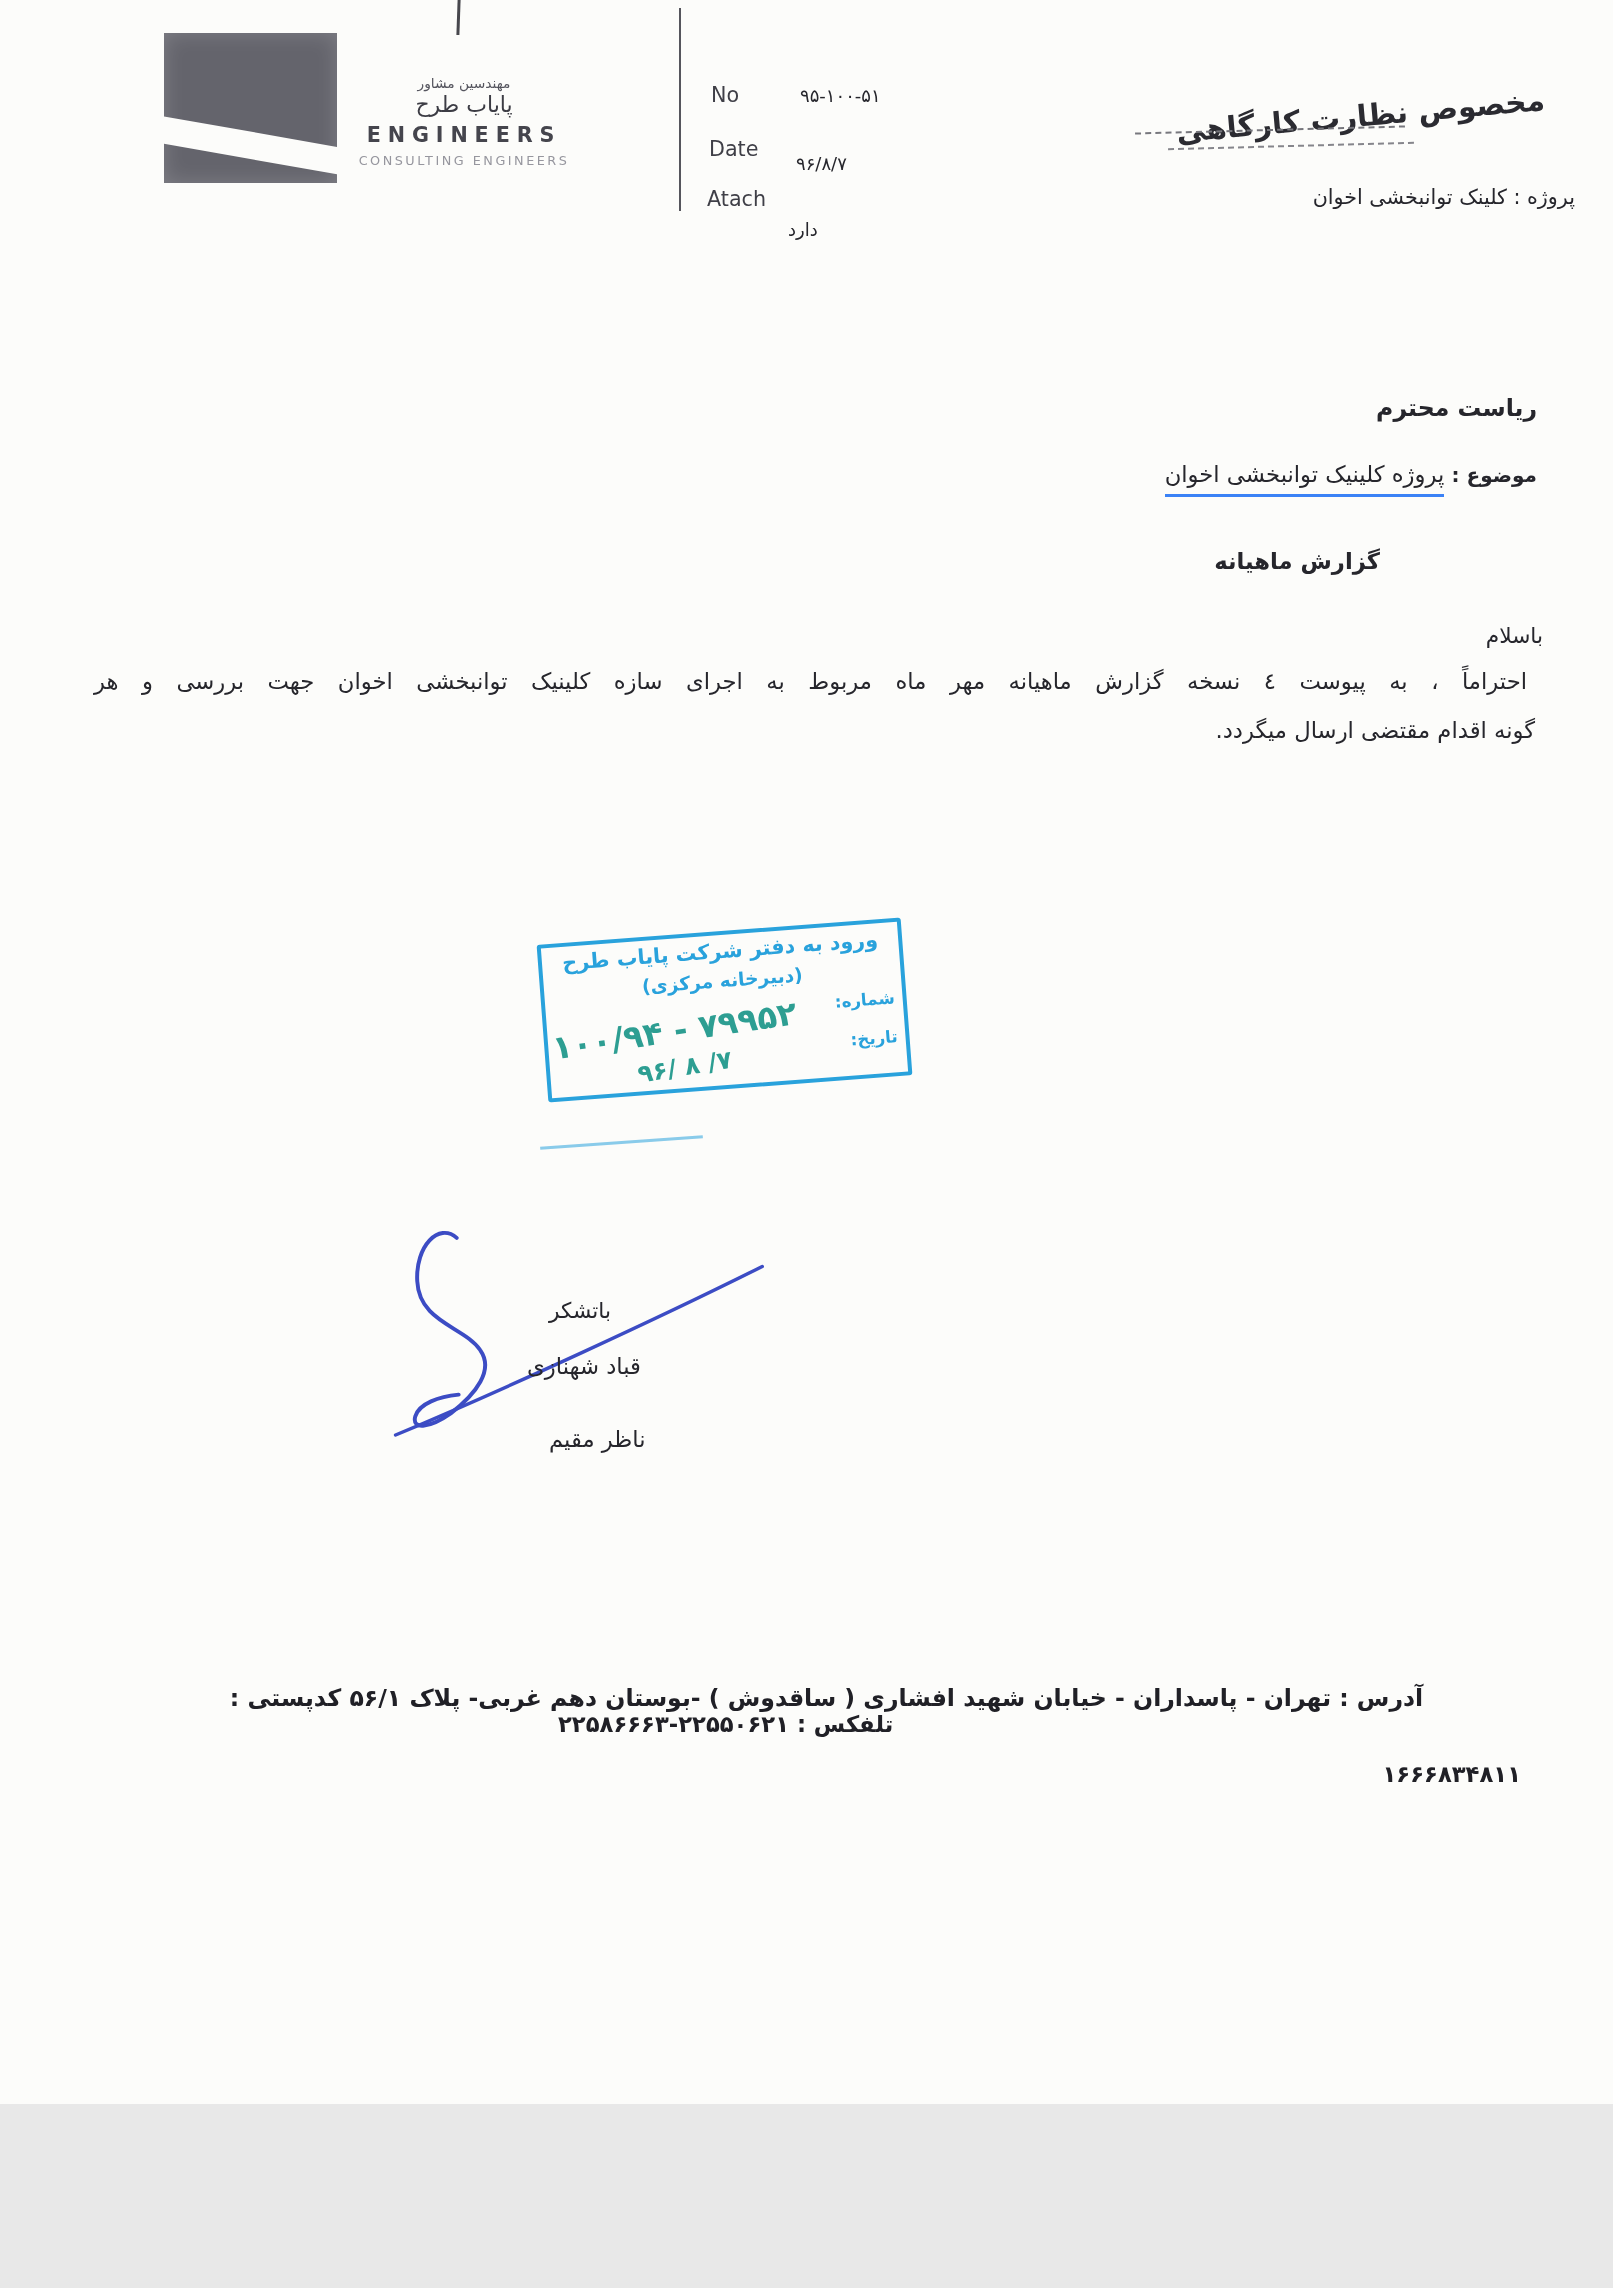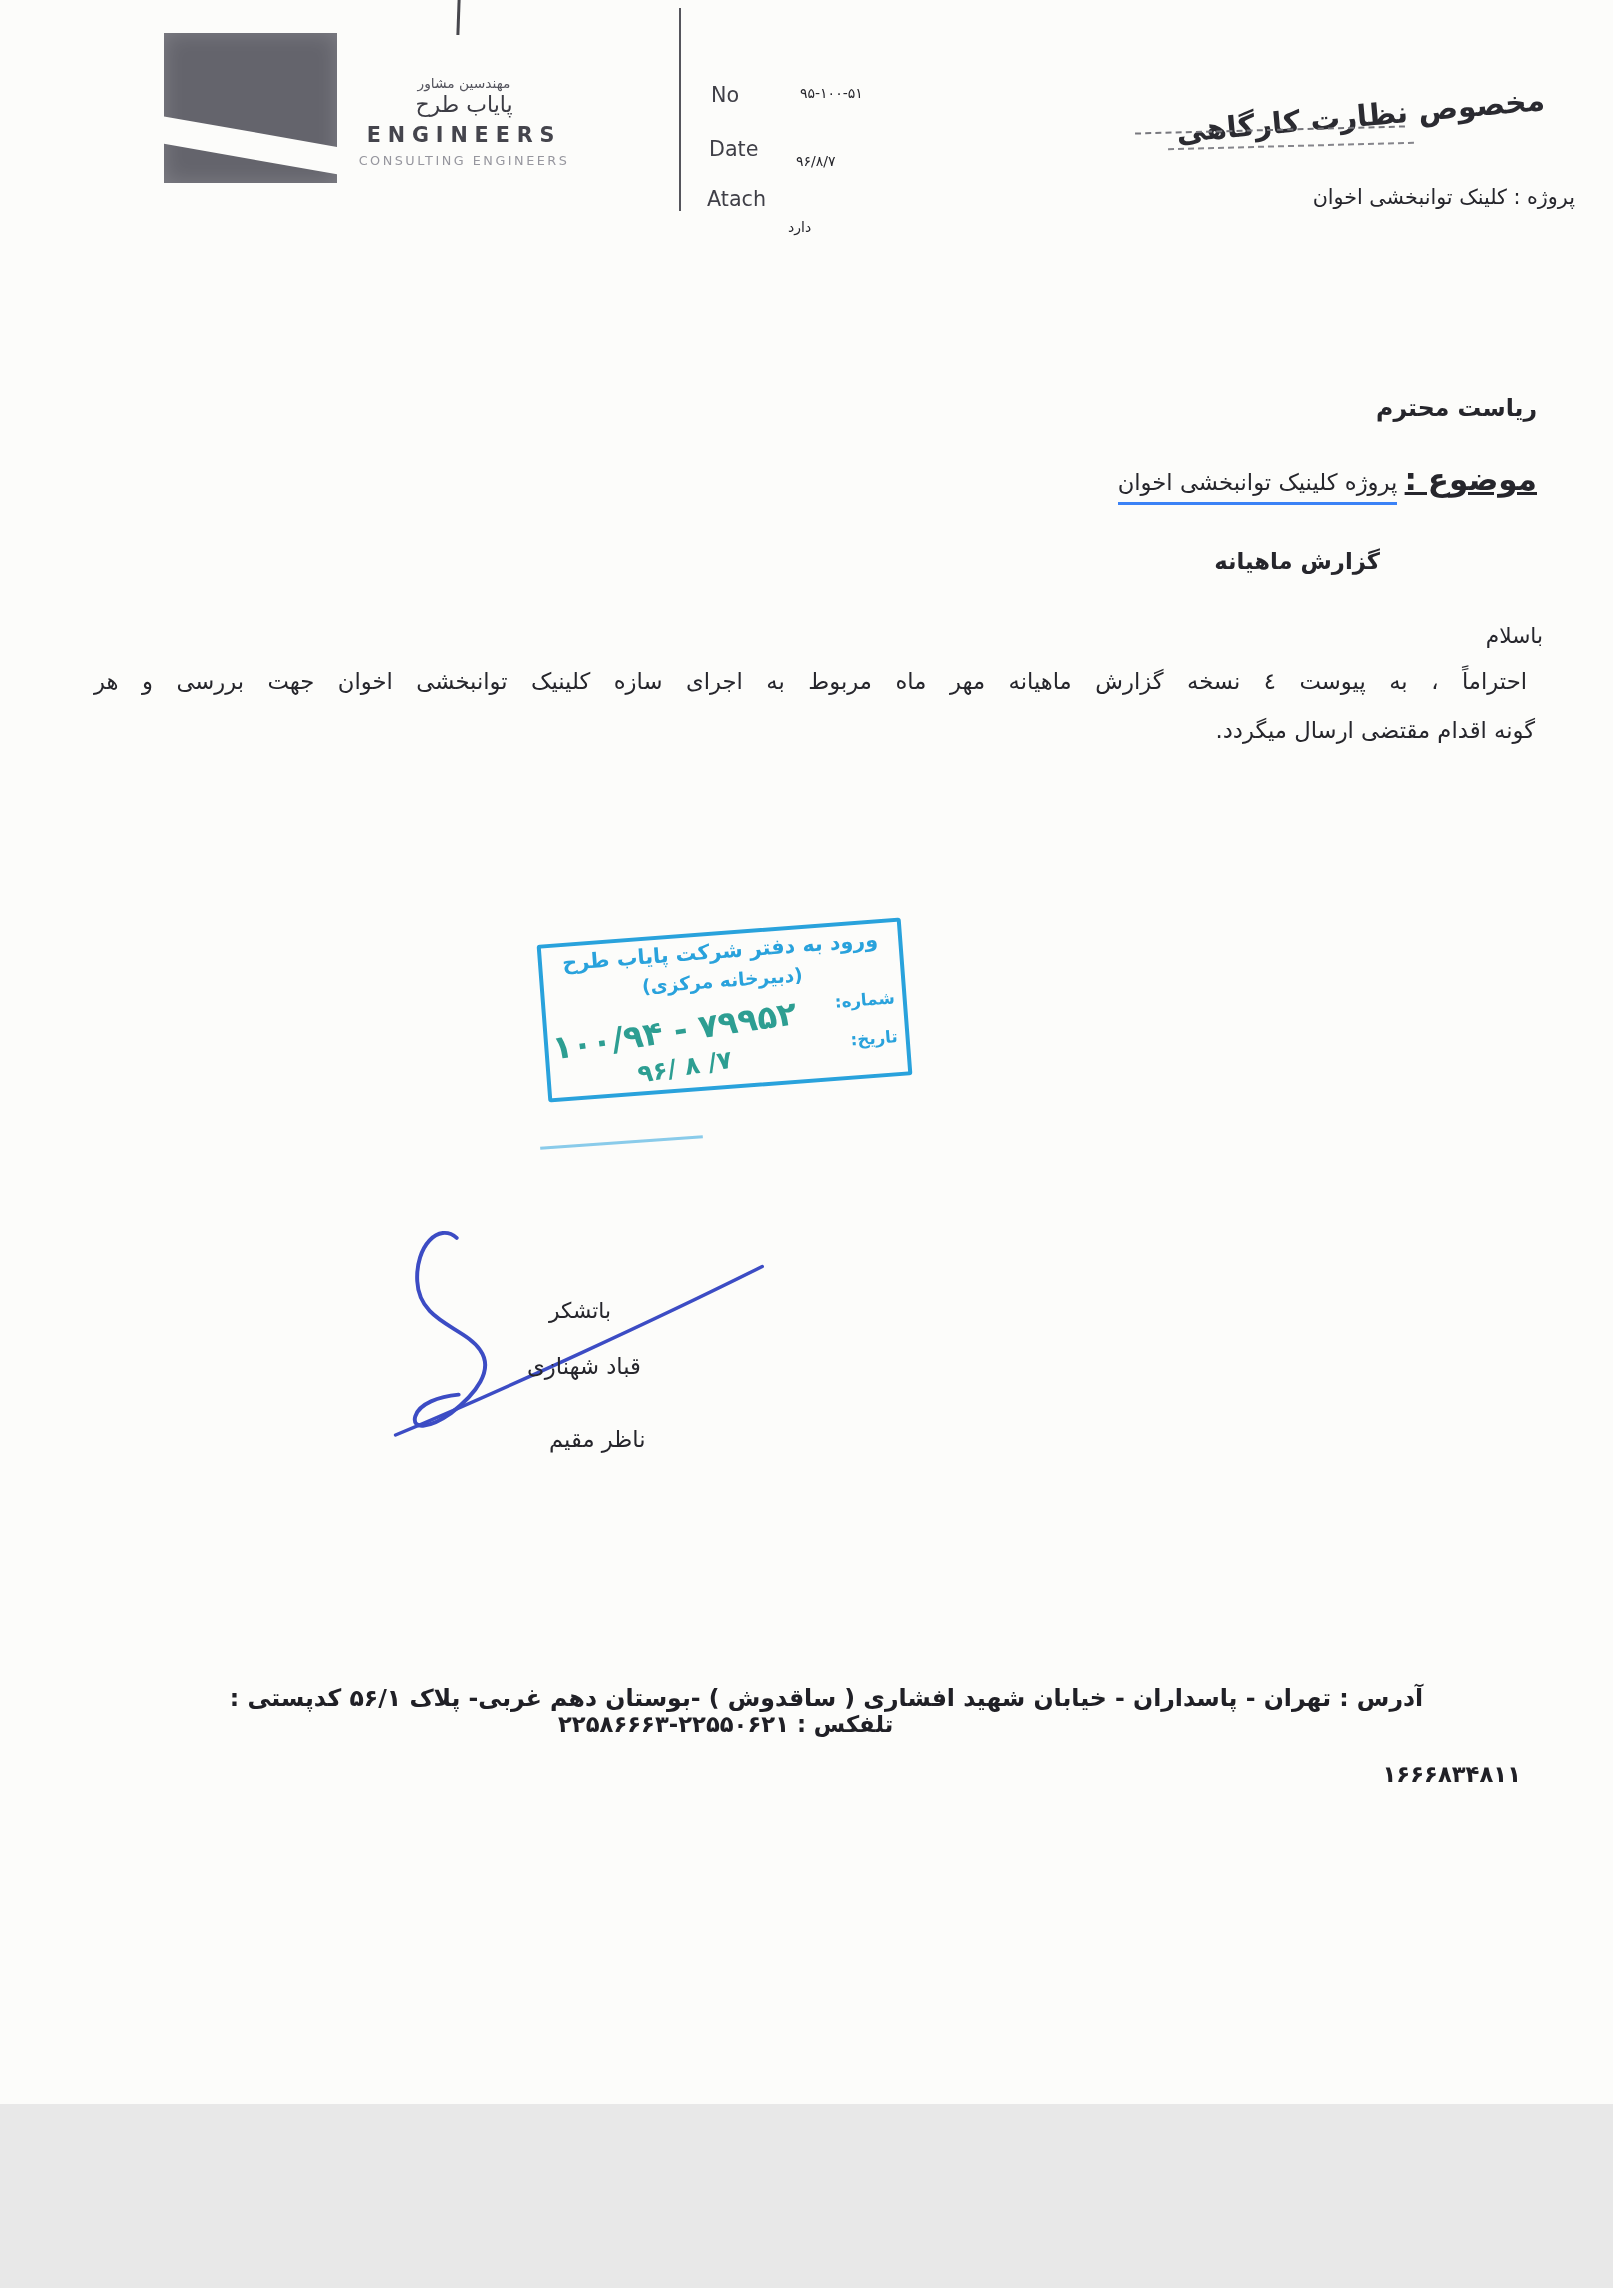--- a/index.html
+++ b/index.html
@@ -19,32 +19,32 @@
   .company{left:341px;top:75px;width:246px;text-align:center;}
   .company .tagline{font-size:13.8px;color:#55555e;letter-spacing:1px;}
   .company .name-fa{font-size:22px;font-weight:normal;color:#3c3c44;margin-top:1px;}
   .company .name-en{font-size:20.7px;font-weight:bold;color:#45454d;letter-spacing:6.9px;margin-top:5.9px;white-space:nowrap;}
   .company .sub-en{font-size:12.8px;color:#96969e;letter-spacing:2.5px;margin-top:5.9px;white-space:nowrap;}
 
   .vline{left:679px;top:7.9px;width:2px;height:203px;background:#55555c;}
   .tick-top{left:457px;top:0;width:3px;height:35px;background:#47474d;transform:rotate(2deg);}
 
   .fld-label{font-size:20.7px;color:#3f3f47;}
-  .fld-value{font-size:14px;color:#26262c;}
+  .fld-value{font-size:18px;color:#26262c;}
 
   .hand-note{right:69px;top:83px;font-size:29.6px;font-weight:bold;color:#2b2b31;
              transform:rotate(-5deg);transform-origin:right center;white-space:nowrap;}
   .dash1{left:1135px;top:129px;width:270px;border-top:2px dashed #77777d;transform:rotate(-1.5deg);}
   .dash2{left:1168px;top:145px;width:246px;border-top:2px dashed #85858b;transform:rotate(-1.5deg);}
   .project-line{right:39px;top:185px;font-size:20.7px;white-space:nowrap;}
 
   
   .recipient{right:77px;top:394px;font-size:23.6px;font-weight:bold;}
   .subject{right:77px;top:461px;font-size:22.7px;white-space:nowrap;}
-  .subject .lbl{font-weight:bold;font-size:31px;text-decoration:underline;}
+  .subject .lbl{font-weight:bold;font-size:20px;}
   .subject .val{border-bottom:3px solid #3b82f6;padding-bottom:6.9px;}
   .report-title{right:234px;top:548px;font-size:22.7px;font-weight:bold;}
   .greeting{right:71px;top:623px;font-size:21.7px;}
   .body1{left:94px;right:87px;top:668px;font-size:22.7px;text-align:justify;text-align-last:justify;white-space:nowrap\9;}
   .body2{right:79px;top:717px;font-size:22.7px;}
 
   
   .stamp{left:542px;top:931px;width:357px;height:150px;border:4.9px solid #29a2dc;border-radius:3px;
          transform:rotate(-4.3deg);transform-origin:center;color:#29a2dc;}
   .stamp .t1{position:absolute;top:3.9px;left:0;right:0;text-align:center;font-size:20.7px;font-weight:bold;white-space:nowrap;}

